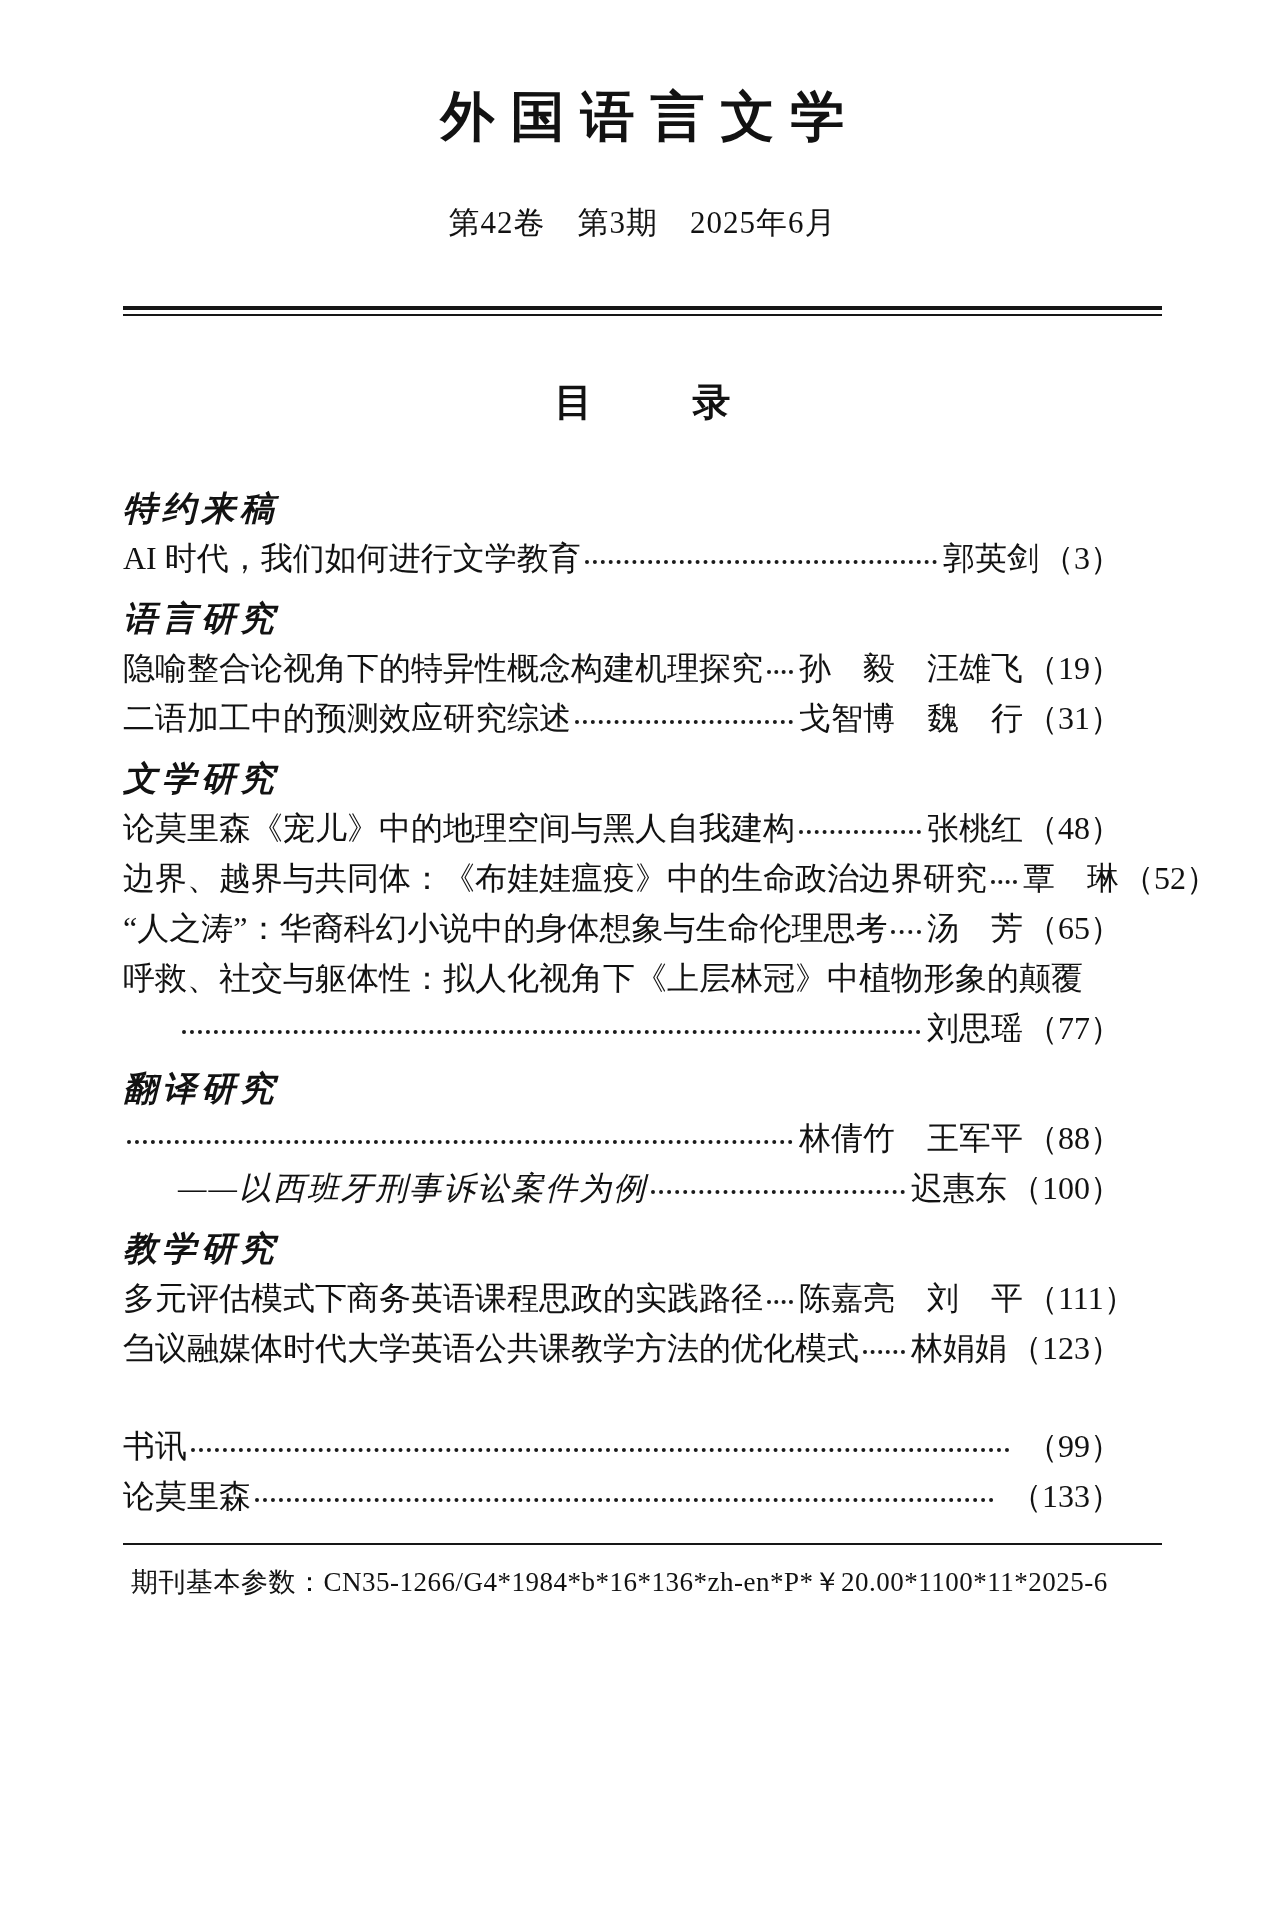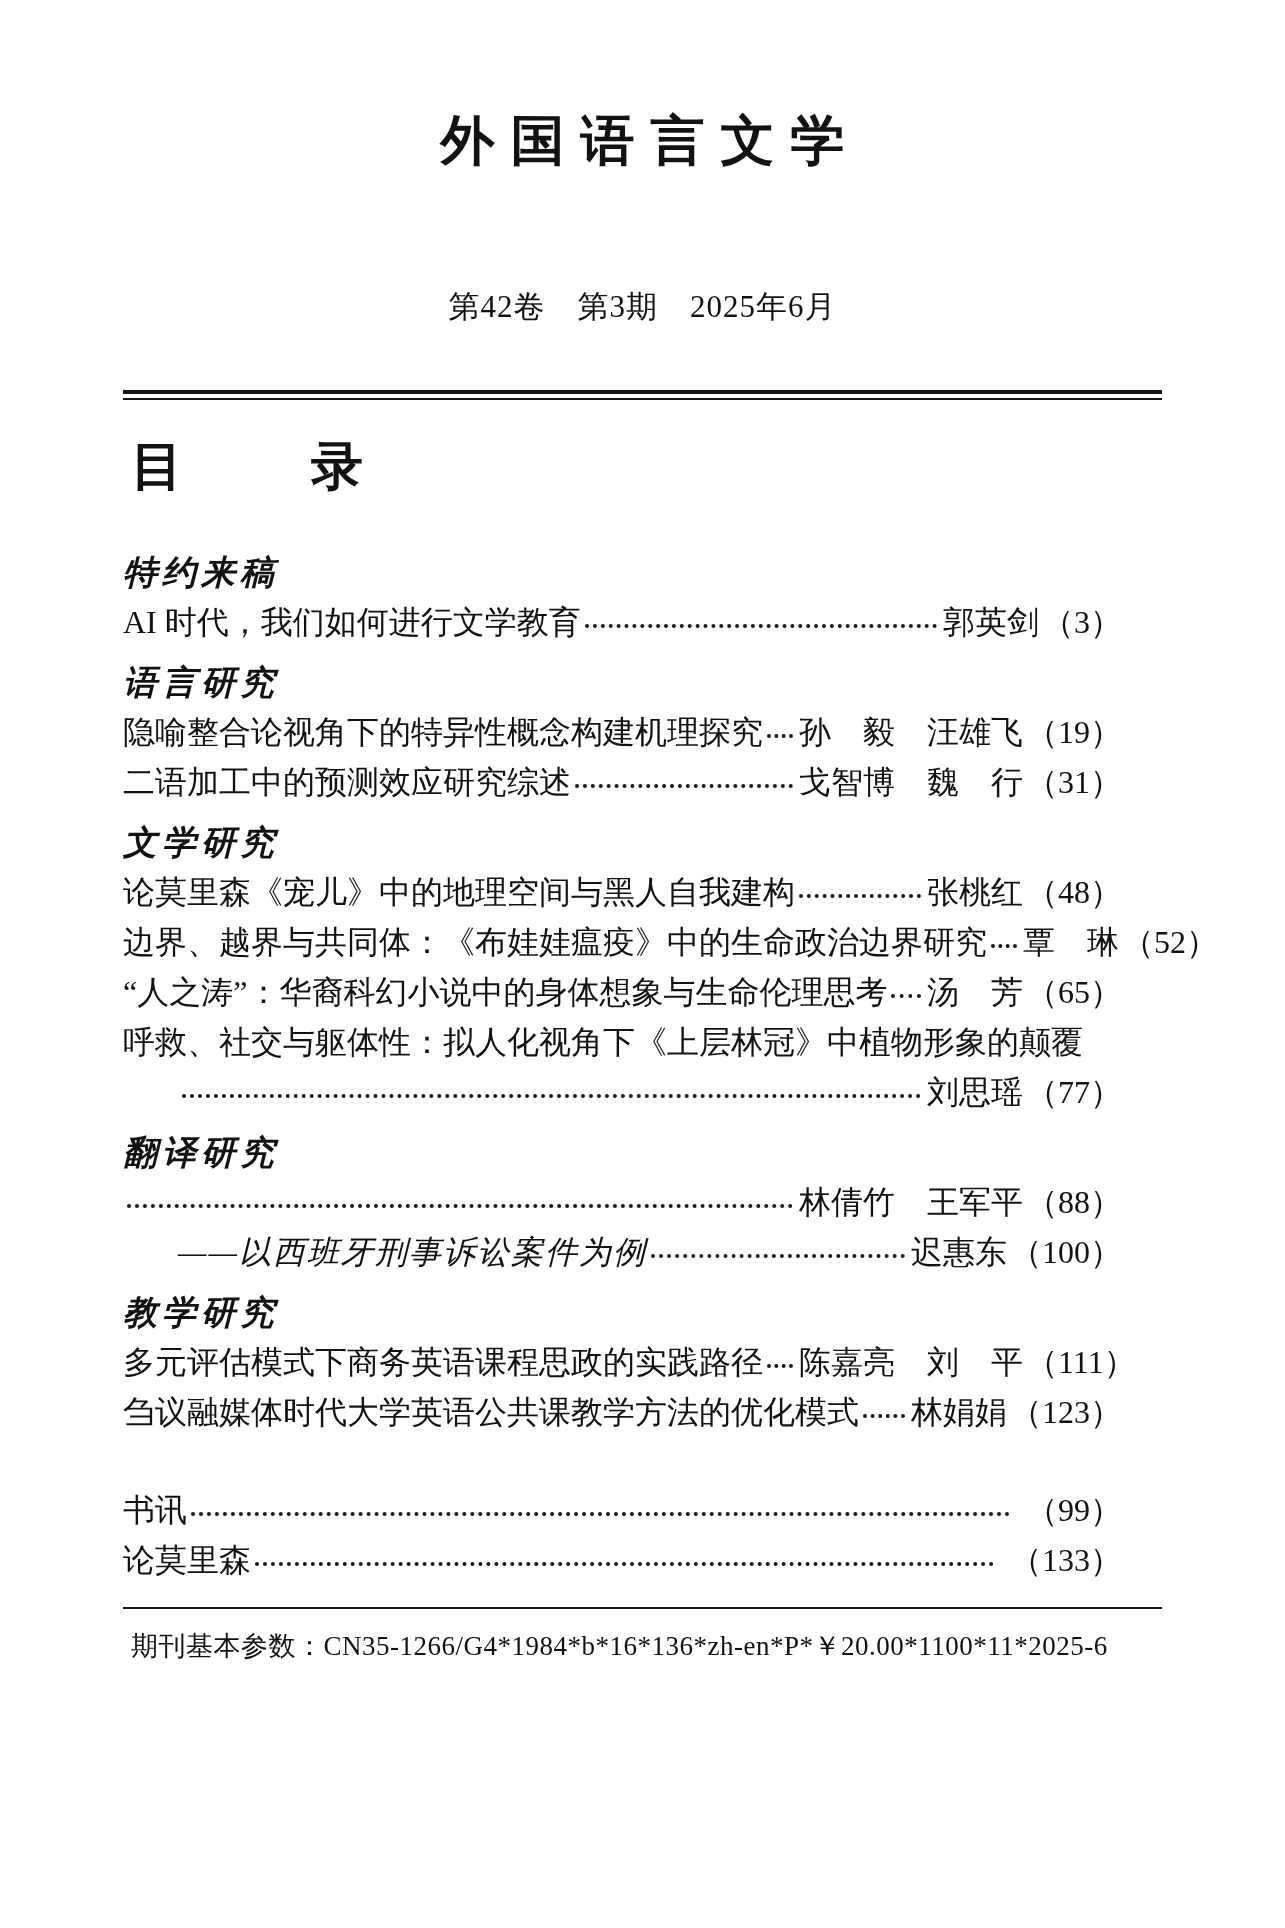--- a/index.html
+++ b/index.html
@@ -8,50 +8,50 @@
     font-family: "Liberation Serif", "DejaVu Serif", serif;
     color: #121212;
     -webkit-font-smoothing: antialiased;
   }
   .page {
     position: relative;
     width: 1285px;
     height: 1928px;
     margin: 0 auto;
     background: #ffffff;
-    padding: 108px 123px 0 123px;
+    padding: 84px 123px 0 123px;
     overflow: hidden;
   }
   .journal-title {
     text-align: center;
     font-size: 54px;
     line-height: 66px;
     font-weight: 700;
     letter-spacing: 16px;
     text-indent: 16px;
     white-space: pre;
   }
   .issue-line {
-    margin-top: 112px;
+    margin-top: 52px;
     text-align: center;
     font-size: 31px;
     line-height: 42px;
     letter-spacing: 1px;
     white-space: pre;
   }
   .double-rule {
     margin-top: 62px;
     height: 10px;
     border-top: 4px solid #161616;
     border-bottom: 2px solid #161616;
   }
   .toc-title {
-    margin-top: 38px;
-    text-align: left;
-    font-size: 52px;
+    margin-top: 58px;
+    text-align: center;
+    font-size: 38px;
     line-height: 57px;
     font-weight: 700;
     letter-spacing: 8px;
     text-indent: 8px;
     white-space: pre;
   }
   .toc-sections { margin-top: 54px; }
   .toc-section + .toc-section { margin-top: 12px; }
   .section-heading {
     font-size: 34px;

